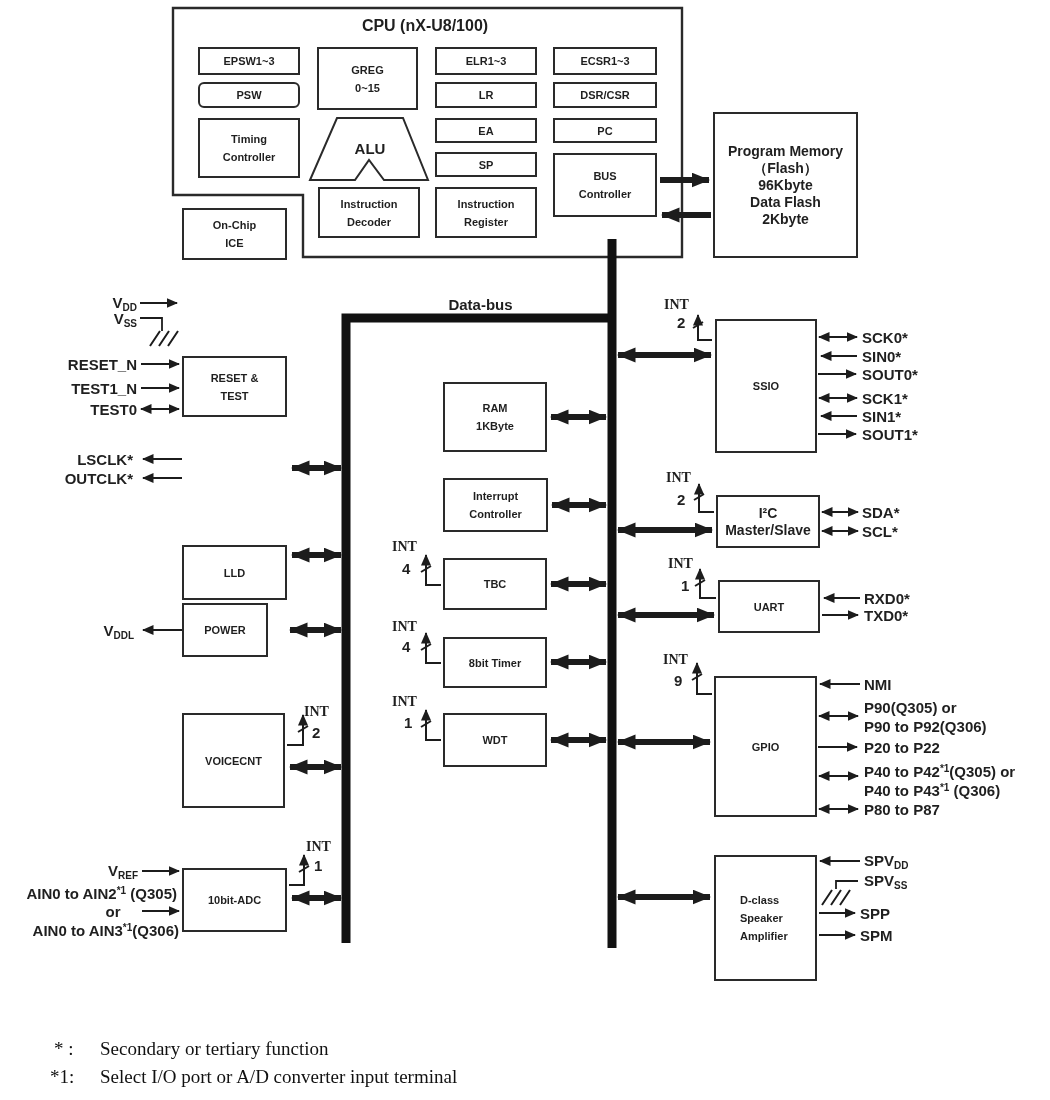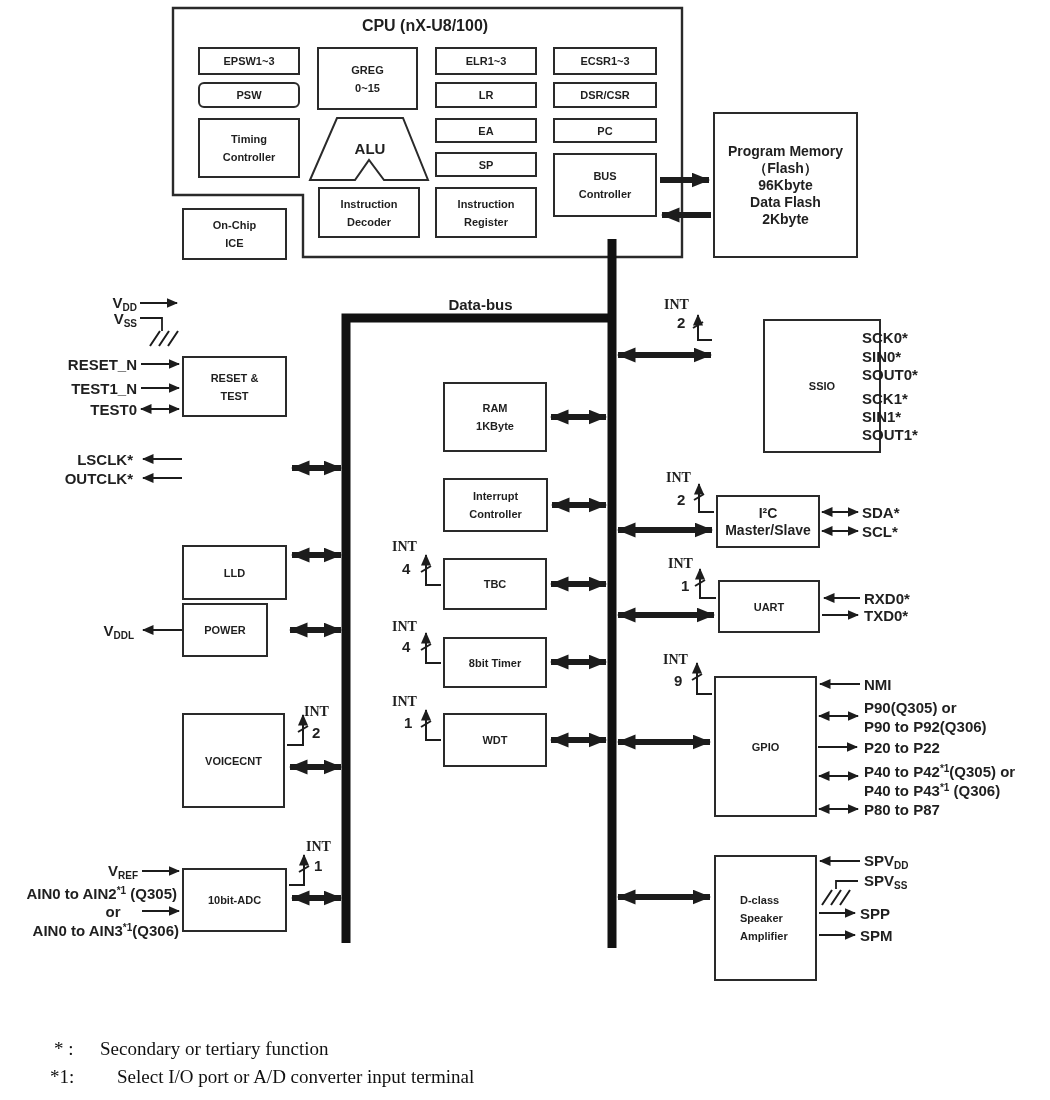--- a/index.html
+++ b/index.html
@@ -166,21 +166,21 @@
   <div class="box" style="left:182px;top:868px;width:105px;height:64px;">10bit-ADC</div>
 
   <div class="box" style="left:443px;top:382px;width:104px;height:70px;">RAM
 1KByte</div>
   <div class="box" style="left:443px;top:478px;width:105px;height:54px;">Interrupt
 Controller</div>
   <div class="box" style="left:443px;top:558px;width:104px;height:52px;">TBC</div>
   <div class="box" style="left:443px;top:637px;width:104px;height:51px;">8bit Timer</div>
   <div class="box" style="left:443px;top:713px;width:104px;height:54px;">WDT</div>
 
-  <div class="box" style="left:715px;top:319px;width:118px;height:134px;margin-left:48px;">SSIO</div>
+  <div class="box" style="left:715px;top:319px;width:102px;height:134px;">SSIO</div>
   <div class="box small" style="left:716px;top:495px;width:104px;height:53px;">I²C
 Master/Slave</div>
   <div class="box" style="left:718px;top:580px;width:102px;height:53px;">UART</div>
   <div class="box" style="left:714px;top:676px;width:103px;height:141px;">GPIO</div>
   <div class="box left-text" style="left:714px;top:855px;width:103px;height:126px;">D-class
 Speaker
 Amplifier</div>
 
   <div class="lbl r" style="left:40px;top:294px;width:97px;"><span>V</span><span class="sub">DD</span></div>
   <div class="lbl r" style="left:40px;top:310px;width:97px;"><span>V</span><span class="sub">SS</span></div>
@@ -232,15 +232,15 @@
   <div class="lbl intword" style="left:392px;top:693px;">INT</div>
   <div class="lbl intnum" style="left:404px;top:714px;">1</div>
   <div class="lbl intword" style="left:304px;top:703px;">INT</div>
   <div class="lbl intnum" style="left:312px;top:724px;">2</div>
   <div class="lbl intword" style="left:306px;top:838px;">INT</div>
   <div class="lbl intnum" style="left:314px;top:857px;">1</div>
 
   <div class="foot" style="left:54px;top:1038px;">* :</div>
   <div class="foot" style="left:100px;top:1038px;">Secondary or tertiary function</div>
   <div class="foot" style="left:50px;top:1066px;">*1:</div>
-  <div class="foot" style="left:117px;top:1066px;">Select I/O port or A/D converter input terminal</div>
+  <div class="foot" style="left:100px;top:1066px;">Select I/O port or A/D converter input terminal</div>
 
 </div>
 
 </body></html>

